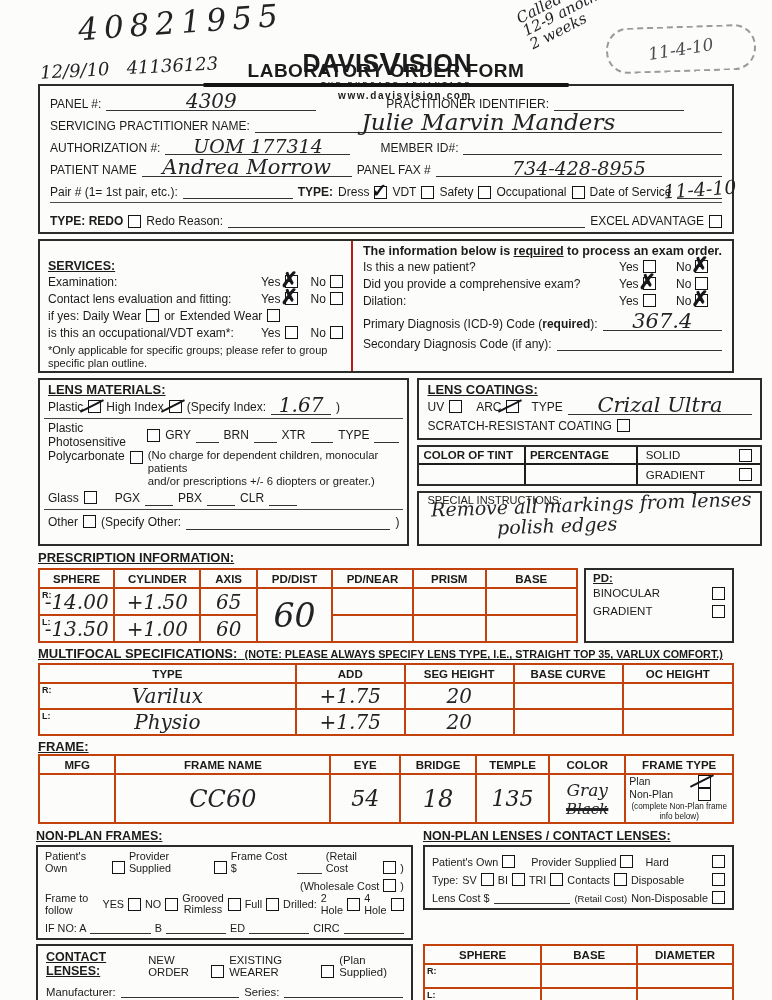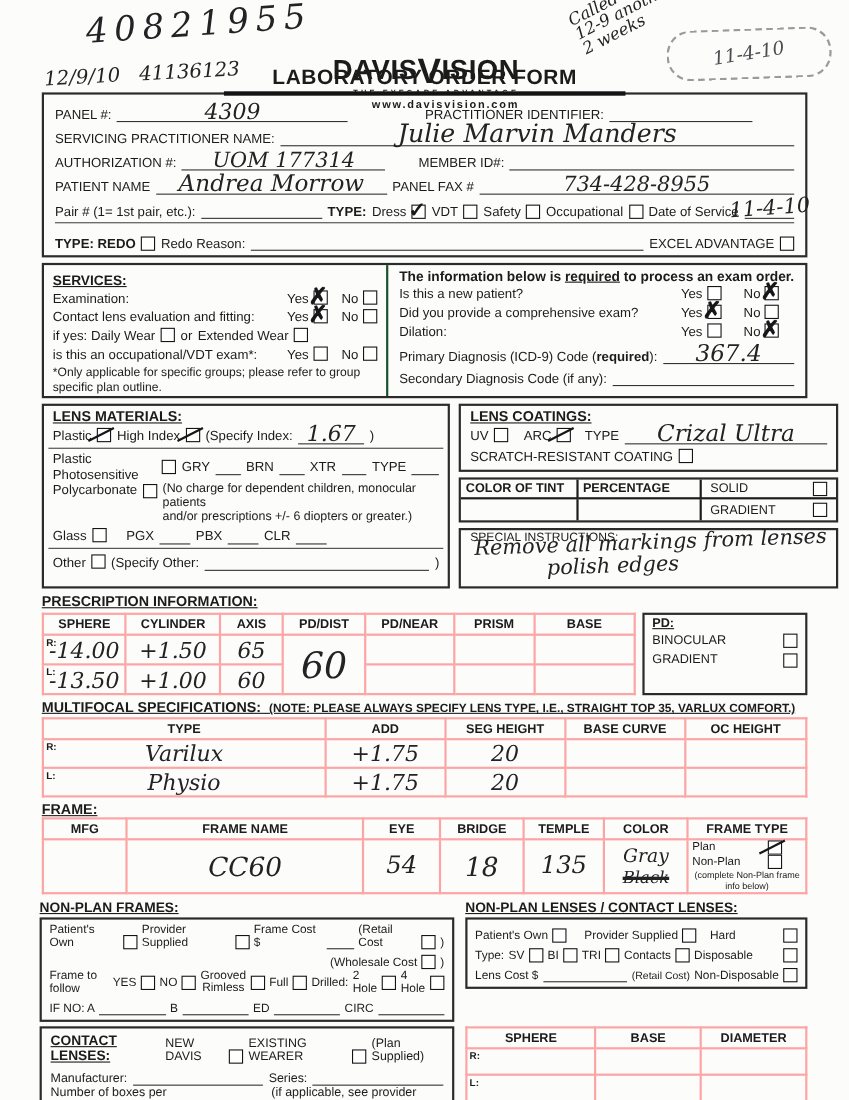--- a/index.html
+++ b/index.html
@@ -13,21 +13,21 @@
   .fr{display:flex;align-items:flex-end;gap:5px;}
   .frc{display:flex;align-items:center;gap:5px;}
   .lbl{font-size:12px;white-space:nowrap;}
   .line{display:inline-flex;align-items:flex-end;justify-content:center;border-bottom:1.3px solid #333;height:15px;overflow:visible;}
   .flex1{flex:1;min-width:25px;}
   .cb{display:inline-block;width:11px;height:11px;border:1.7px solid #141414;position:relative;flex:none;vertical-align:middle;background:#fff;}
   .cb.x::after{content:"\2717";position:absolute;left:-5px;top:-9px;font-size:21px;font-weight:bold;color:#17171a;font-family:"DejaVu Serif",serif;}
   .cb.slash::after{content:"";position:absolute;width:26px;height:2.3px;background:#17171a;left:-10px;top:4px;transform:rotate(-27deg);}
   .cb.check::after{content:"\2713";position:absolute;left:-4px;top:-8px;font-size:19px;font-weight:bold;color:#17171a;}
   table{border-collapse:collapse;width:100%;}
-  th,td{border:2px solid #fca5a5;padding:0 3px;position:relative;}
+  th,td{border:2px solid #c2410c;padding:0 3px;position:relative;}
   th{font-size:11.5px;height:17px;}
   .corner{position:absolute;left:2px;top:1px;font-size:9px;font-weight:bold;}
   .strike{text-decoration:line-through;text-decoration-thickness:2.5px;}
   
   .header{position:relative;height:84px;}
   .acct{position:absolute;left:78px;top:4px;font-size:31px;letter-spacing:6px;transform:rotate(-4deg);}
   .logo{position:absolute;left:276px;top:16px;width:196px;text-align:right;line-height:1;margin-top:32px;}
   .logo-main{font-size:25px;font-weight:bold;letter-spacing:0.5px;}
   .logo-v{font-size:32px;vertical-align:-3px;}
   .logo-tag{font-size:6.8px;font-weight:bold;letter-spacing:2.8px;margin-top:2px;}
@@ -39,21 +39,21 @@
   .stamp .hw{font-size:17px;color:#4c4c50;transform:rotate(-7deg);}
   .datecode{position:absolute;left:40px;top:57px;font-size:18px;transform:rotate(-3deg);}
   .title{position:absolute;left:50%;top:60px;transform:translateX(-50%);font-size:19px;font-weight:bold;
          letter-spacing:0.5px;border-bottom:4px solid #141414;padding:0 44px 1px 44px;white-space:nowrap;}
   
   .info-box{margin-top:0;padding:3px 10px 4px 10px;}
   .info-box .fr{height:22px;}
   .hv{transform:translateY(3px);}
   
   .svc{display:flex;min-height:106px;margin-top:5px;}
-  .svc-l{width:47%;border-right:2px solid #14532d;padding:7px 8px 2px 8px;}
+  .svc-l{width:47%;border-right:2px solid #b91c1c;padding:18px 8px 2px 8px;}
   .svc-r{flex:1;padding:3px 10px 2px 10px;}
   .svc .fr,.svc .frc{height:17px;font-size:12px;}
   .yn{display:inline-flex;align-items:center;gap:4px;}
   .qcol{flex:1;}
   .fn{font-size:11px;line-height:1.15;}
   
   .matrow{display:flex;gap:8px;margin-top:5px;}
   .mat-box{width:50.5%;padding:2px 8px 3px 8px;}
   .mat-box .frc{min-height:19px;font-size:12px;flex-wrap:nowrap;}
   .divider{border-top:1.3px solid #444;margin:2px -4px;}
@@ -595,21 +595,21 @@
         </div>
       </div>
     </div>
   </div>
 
   <div class="sec nprow" style="margin-top:4px;">
     <div class="npcol-l">
       <div class="box ct-box">
         <div class="fr">
             <span class="b u" style="font-size:12.5px;">CONTACT LENSES:</span>
-          <span>NEW DAVIS</span>
+          <span>NEW ORDER</span>
           <span class="cb"></span>
           <span>EXISTING WEARER</span>
           <span class="cb"></span>
           <span>(Plan Supplied)</span>
         </div>
         <div class="fr">
             <span>Manufacturer:</span>
           <span class="line flex1"></span>
           <span>Series:</span>
           <span class="line flex1"></span>

